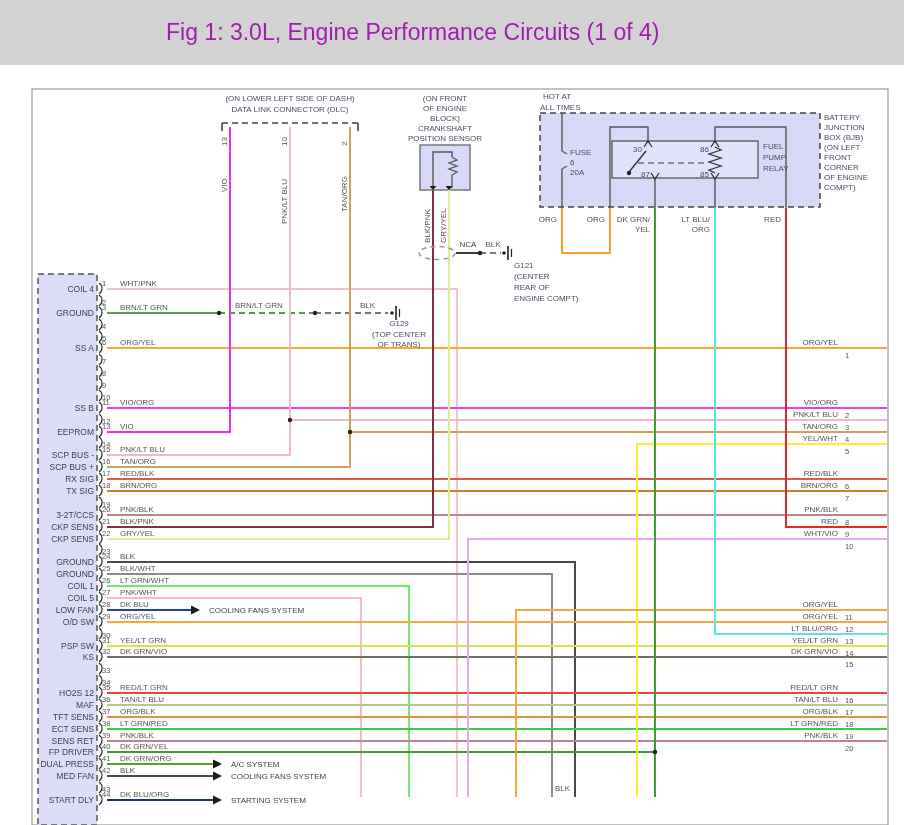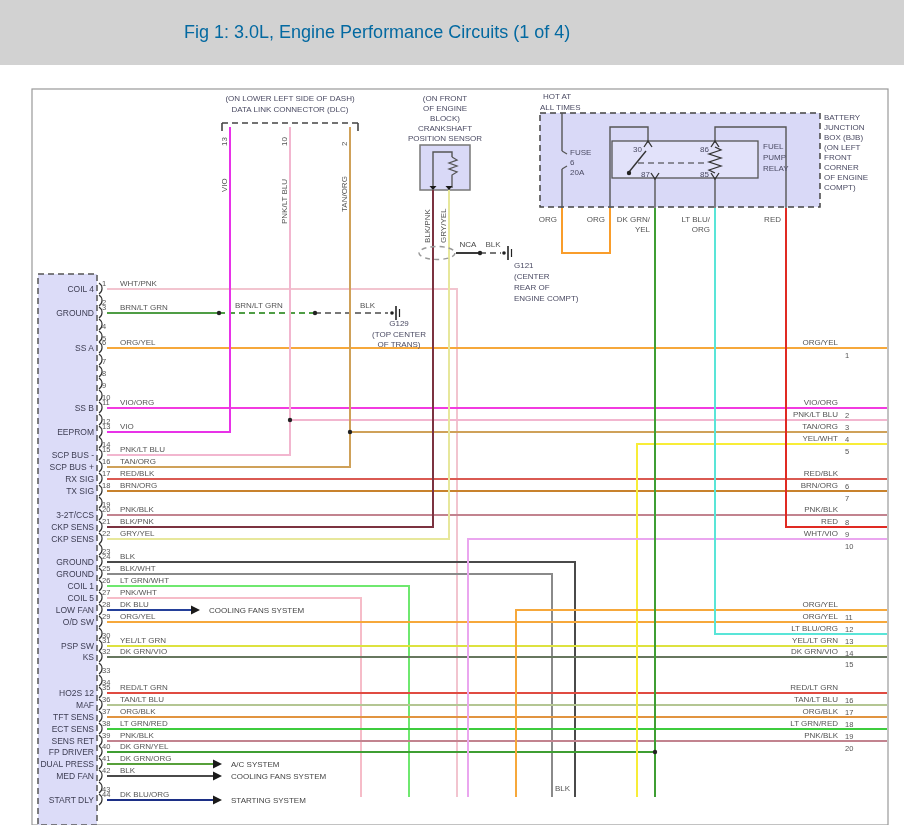--- a/index.html
+++ b/index.html
@@ -1,19 +1,19 @@
 <!DOCTYPE html>
 <html><head>
 <meta charset="utf-8">
 <style>
   html,body{margin:0;padding:0;background:#fff;}
   #page{position:relative;width:904px;height:825px;overflow:hidden;background:#fff;
         font-family:"Liberation Sans", sans-serif;}
   #titlebar{position:absolute;left:0;top:0;width:904px;height:65px;background:#d2d2d2;}
-  #titlebar .t{position:absolute;left:184px;top:0;line-height:65px;font-size:18px;color:#0369a1;}
+  #titlebar .t{position:absolute;left:166px;top:0;line-height:65px;font-size:23px;color:#a21caf;}
   svg{position:absolute;left:0;top:0;}
   text{font-family:"Liberation Sans", sans-serif;}
 </style>
 </head>
 <body>
 
 <div id="page">
   <div id="titlebar">
     <div class="t">Fig 1: 3.0L, Engine Performance Circuits (1 of 4)</div>
   </div>

